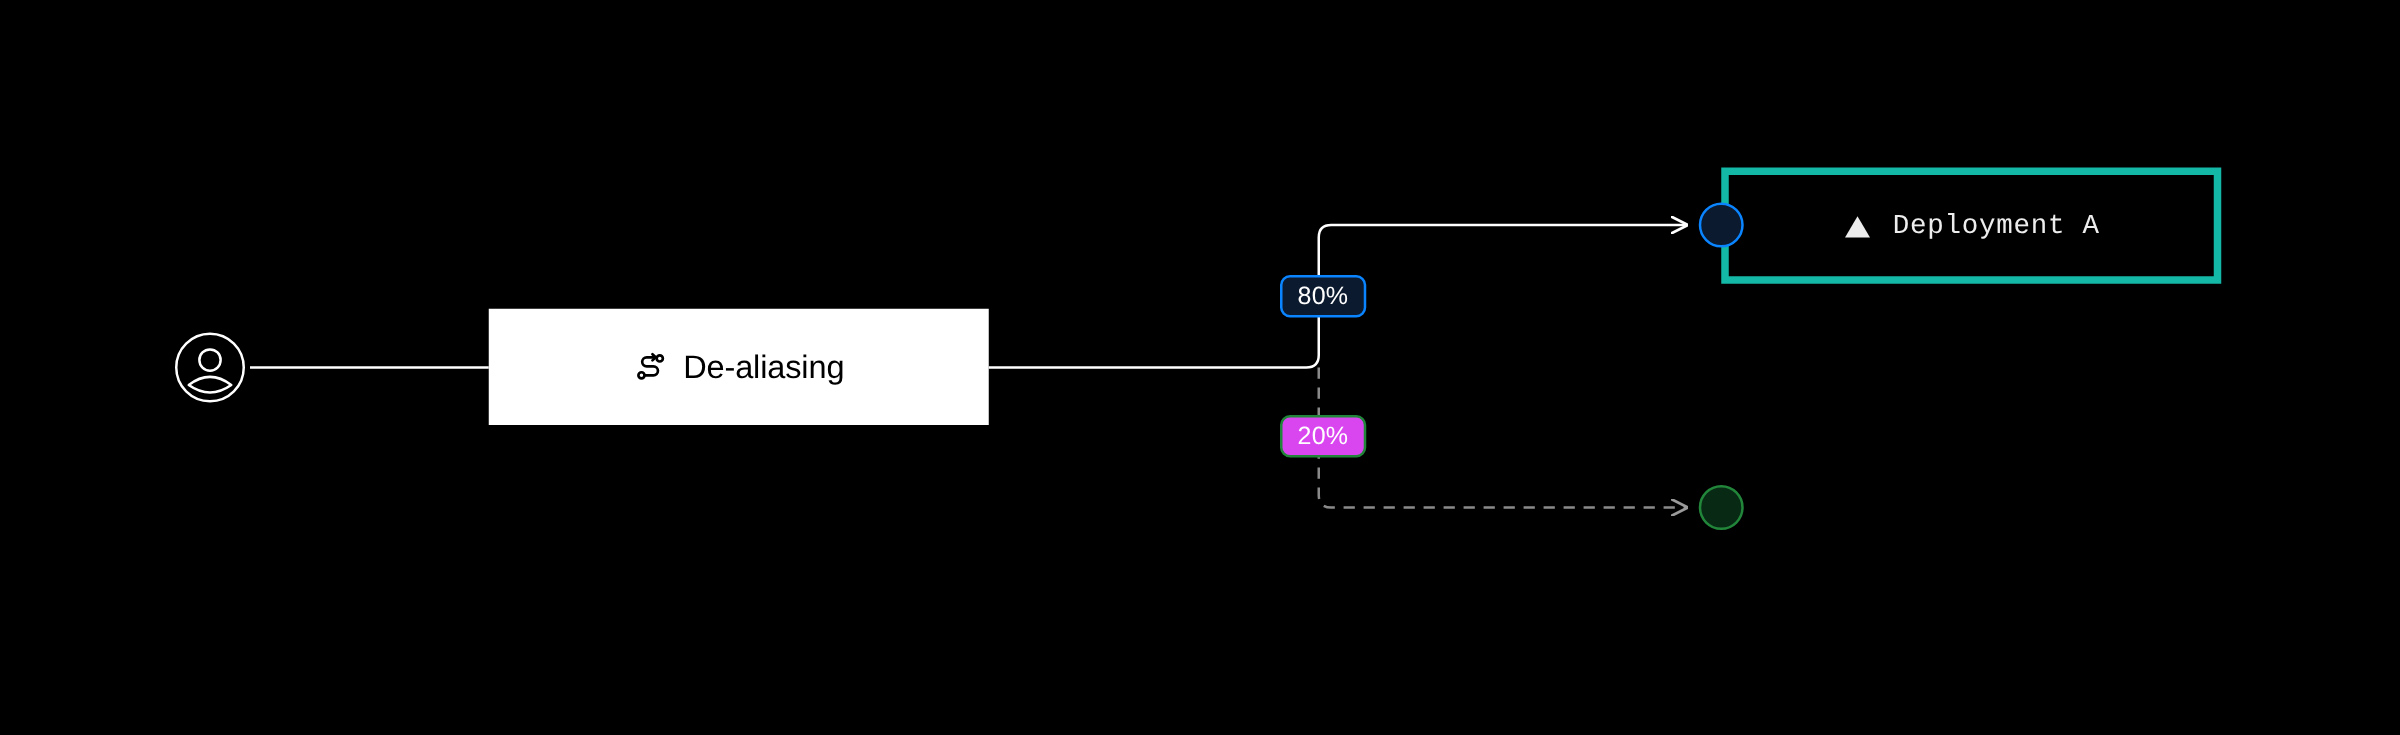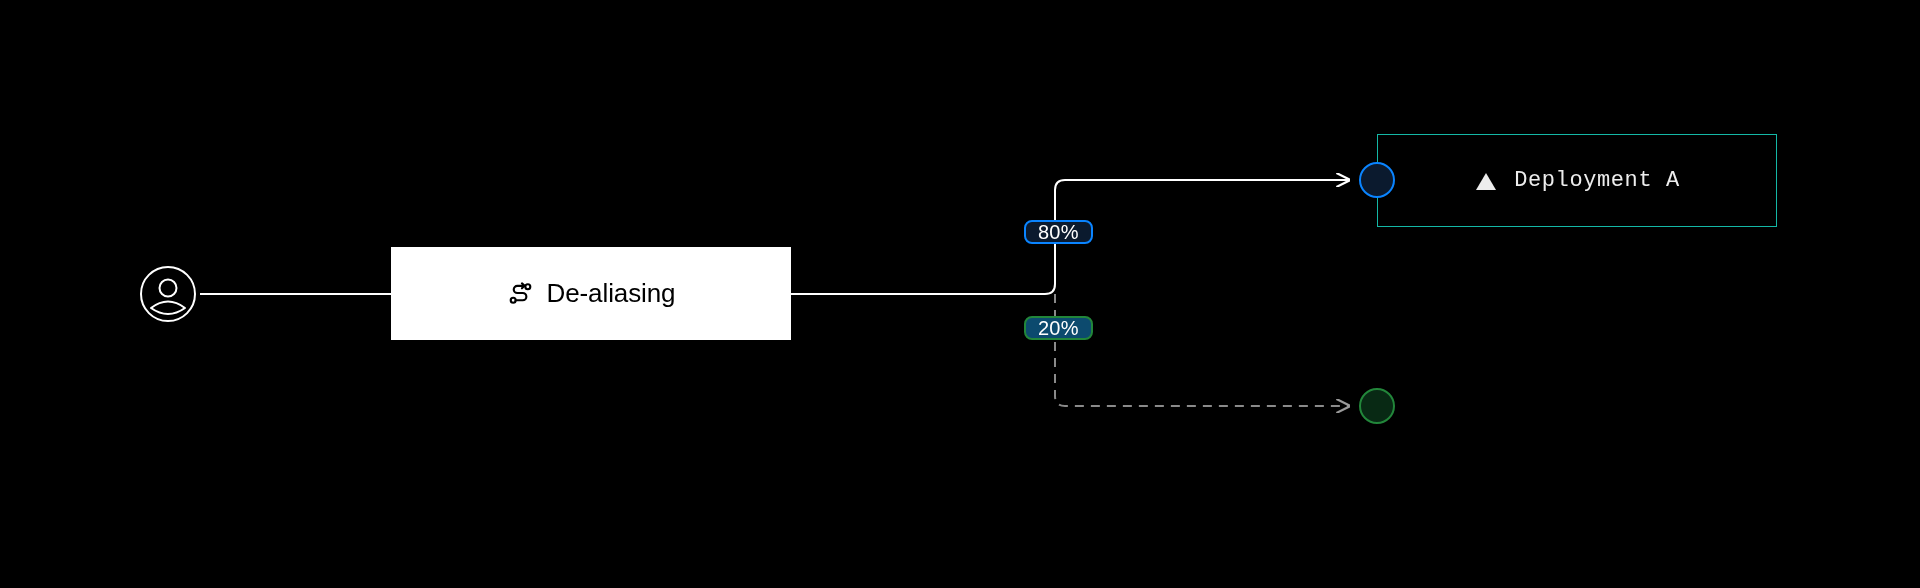--- a/index.html
+++ b/index.html
@@ -69,52 +69,52 @@
     letter-spacing: -0.1px;
     white-space: nowrap;
   }
 
   
   .pct-badge {
     position: absolute;
     display: flex;
     align-items: center;
     justify-content: center;
-    height: 24px;
+    height: 34px;
     min-width: 62px;
     padding: 0 12px;
     border-radius: 8px;
     border-width: 2px;
     border-style: solid;
     box-sizing: border-box;
     font-size: 20px;
     color: #ffffff;
     font-family: "Liberation Sans", sans-serif;
     letter-spacing: 0.2px;
   }
   .pct-badge.blue {
     left: 1024px;
     top: 220px;
     border-color: #0a84ff;
     background: #0b1a2e;
   }
   .pct-badge.green {
     left: 1024px;
-    top: 316px;
+    top: 332px;
     border-color: #22863a;
-    background: #0c4a6e;
+    background: #d946ef;
   }
 
   
   .deploy-card {
     position: absolute;
     width: 400px;
     height: 93px;
     box-sizing: border-box;
-    border: 1px solid #14b8a6;
+    border: 6px solid #14b8a6;
     background: #000000;
     display: flex;
     align-items: center;
     justify-content: center;
     gap: 16px;
   }
   .deploy-card.a { left: 1377px; top: 134px; }
   .deploy-card.b { left: 1377px; top: 360px; }
 
   .deploy-icon {

